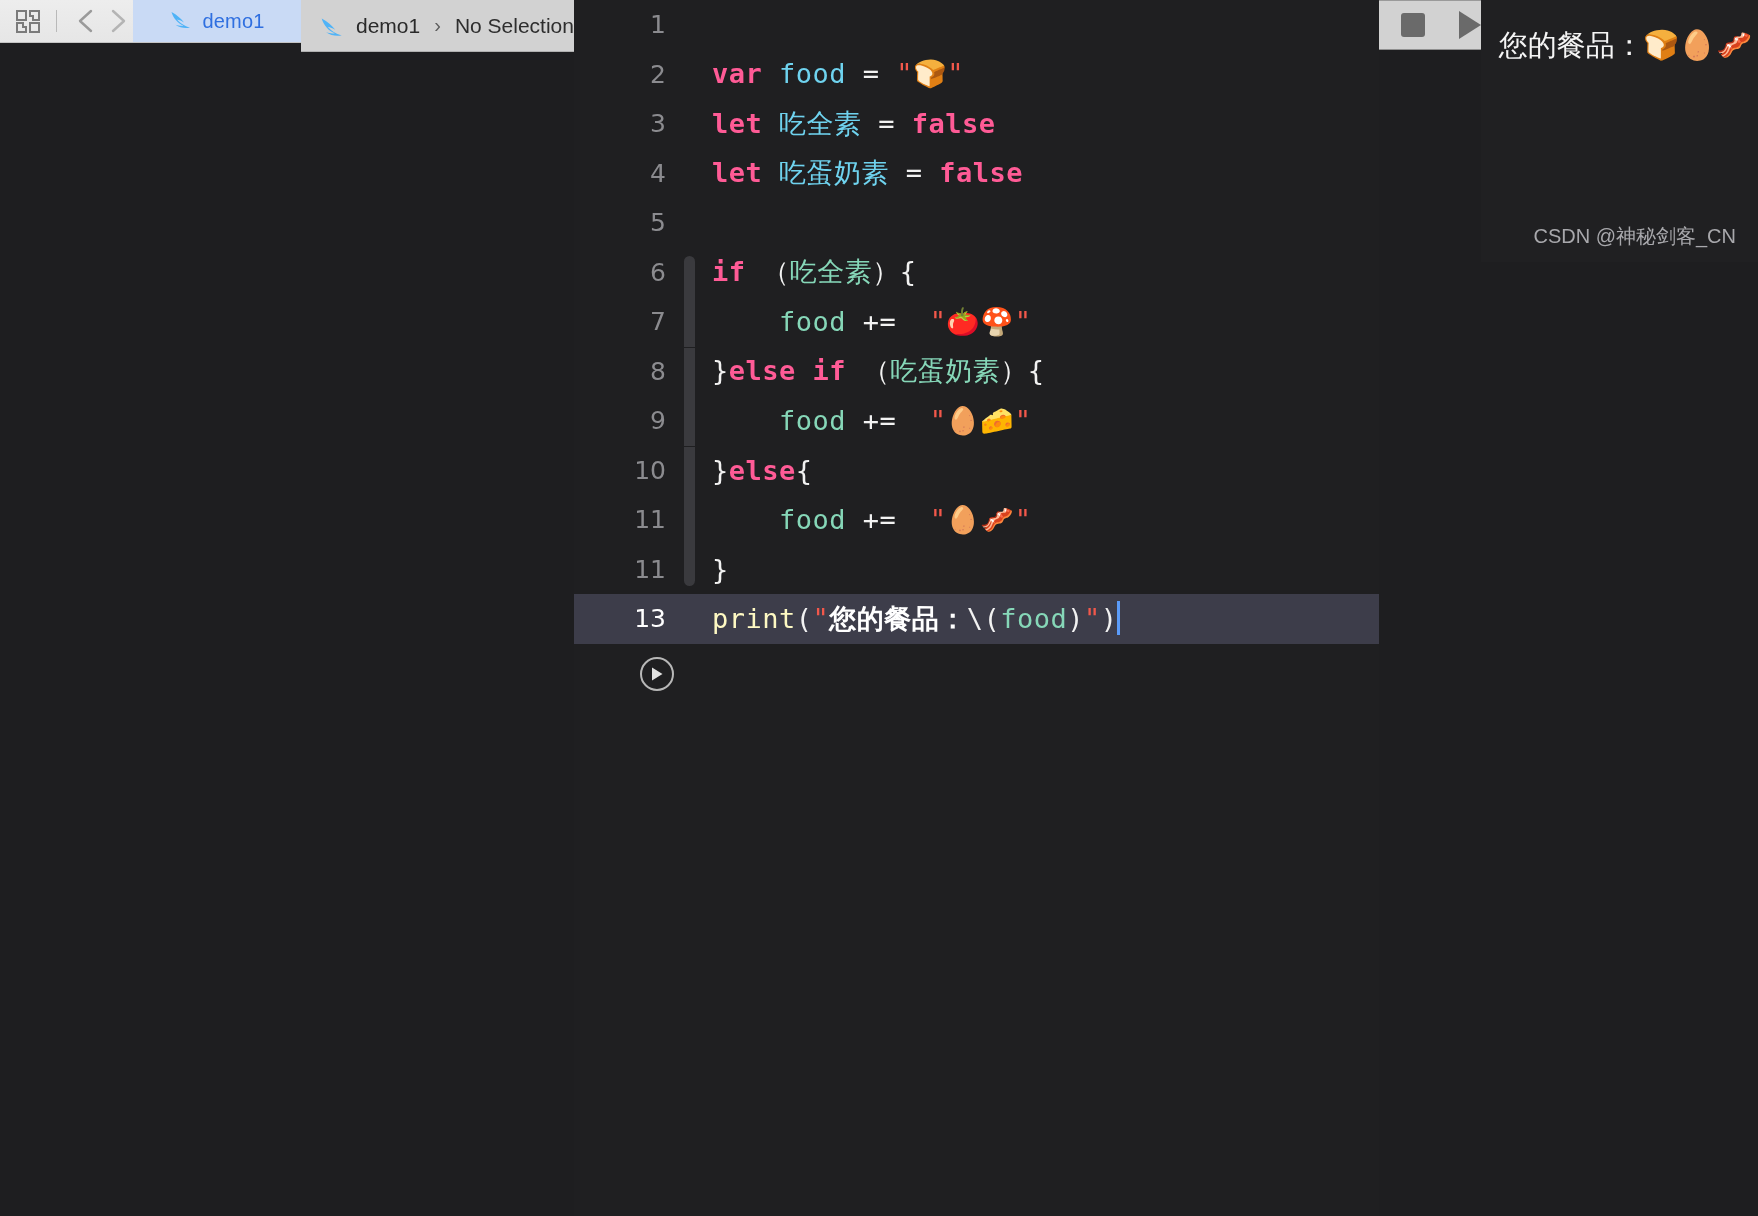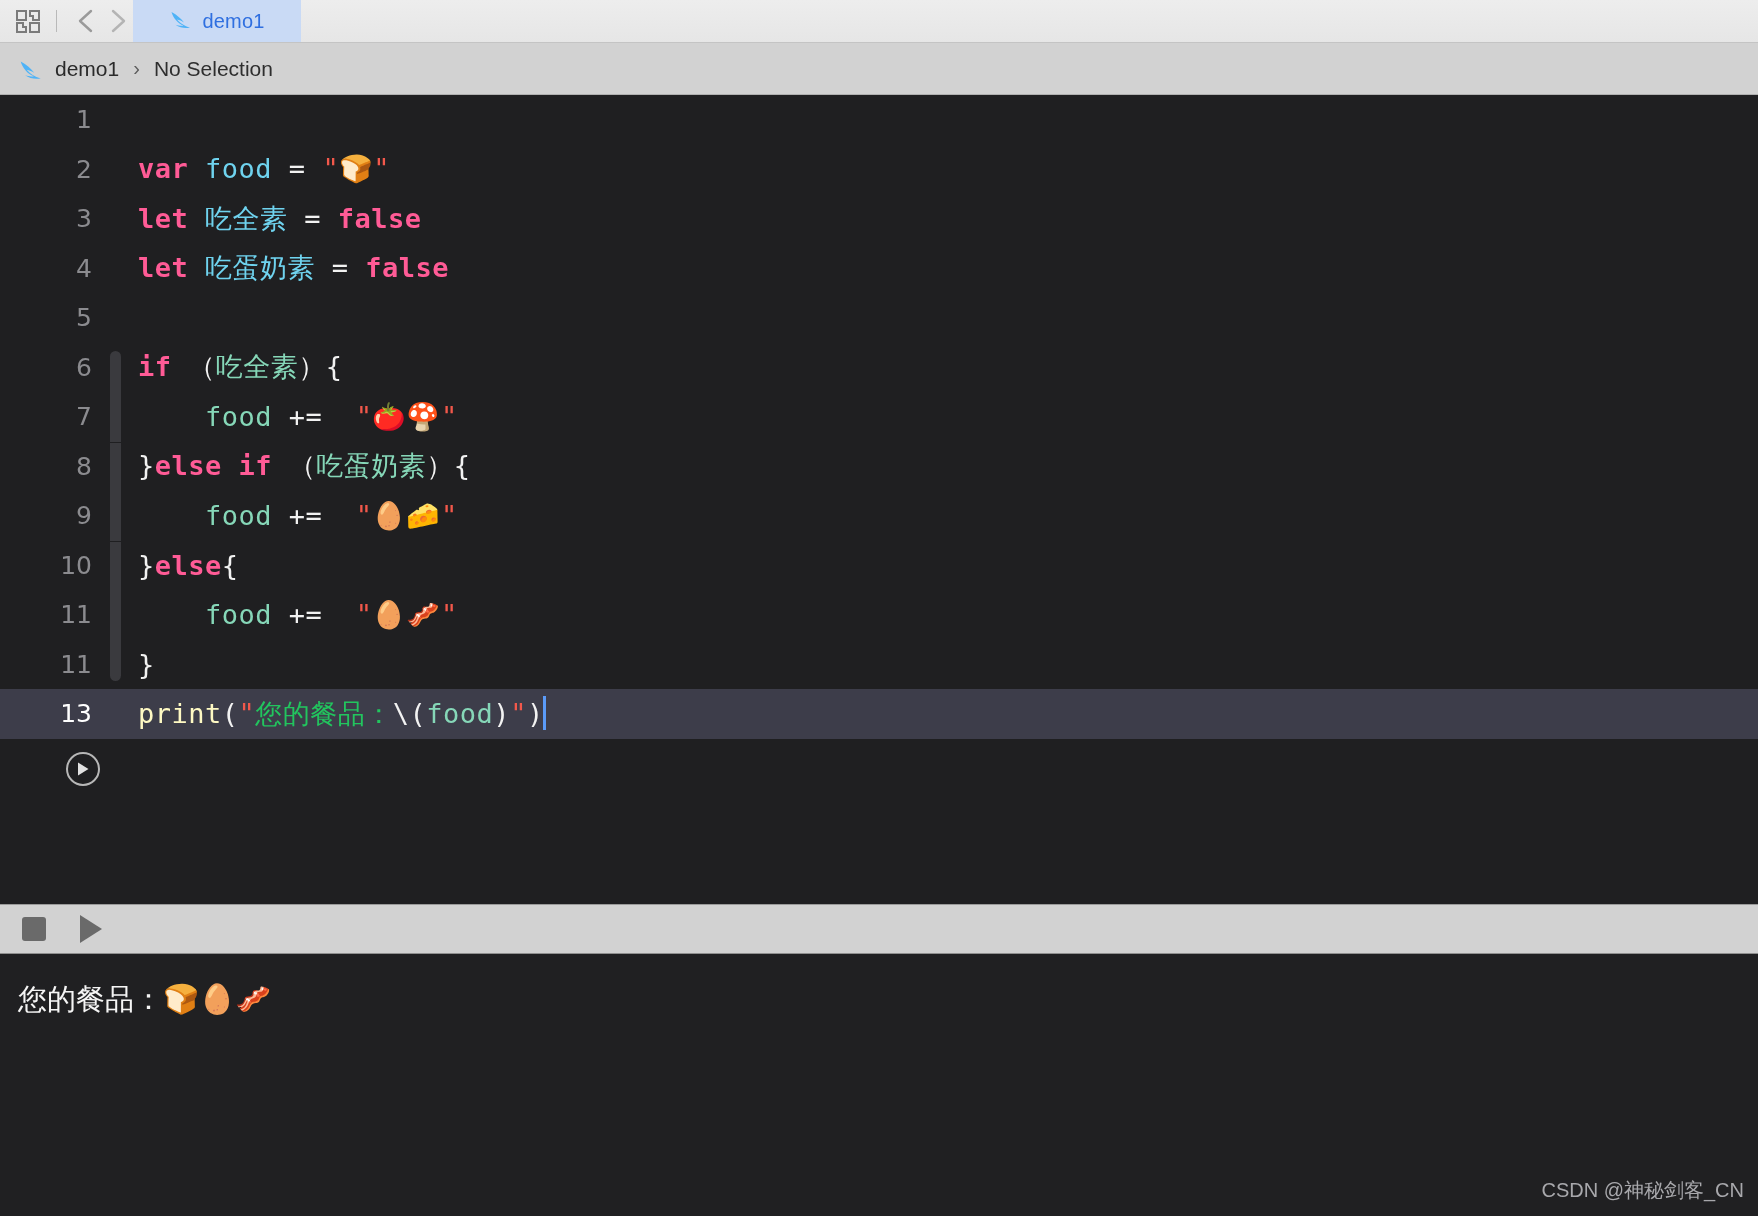--- a/index.html
+++ b/index.html
@@ -11,21 +11,20 @@
     background: #1e1e20;
     font-family: "Liberation Sans", sans-serif;
   }
 
   .app {
     position: relative;
     width: 1758px;
     height: 1216px;
     background: #1e1e20;
     display: flex;
-    flex-direction: column;
   }
 
   
   .tabbar {
     height: 43px;
     min-height: 43px;
     background: linear-gradient(#ededed, #e6e6e6);
     border-bottom: 1px solid #c4c4c4;
     display: flex;
     align-items: stretch;
@@ -154,21 +153,21 @@
     width: 11px;
     height: 1px;
     background: #1f1f21;
   }
 
   
   .kw   { color: #ff5b96; font-weight: bold; }
   .decl { color: #6fd3ef; }
   .var  { color: #86d7b8; }
   .plain{ color: #f2f2f2; }
-  .str  { color: #22c55e; }
+  .str  { color: #ffffff; font-weight: bold; }
   .quo  { color: #f2584b; }
   .fn   { color: #fef9c3; }
   .emj  { font-family: "DejaVu Sans", sans-serif; }
 
   
   .caret {
     display: inline-block;
     width: 3px;
     height: 34px;
     background: #5b9bf8;
@@ -226,21 +225,21 @@
   }
   .console-line {
     display: flex;
     align-items: center;
     gap: 2px;
     white-space: pre;
   }
 
   .watermark {
     position: absolute;
-    right: 14px;
+    right: 22px;
     bottom: 12px;
     color: #a8a8ac;
     font-size: 20px;
     font-family: "Liberation Sans", sans-serif;
   }
 </style>
 </head>
 <body>
 
 <div class="app">

